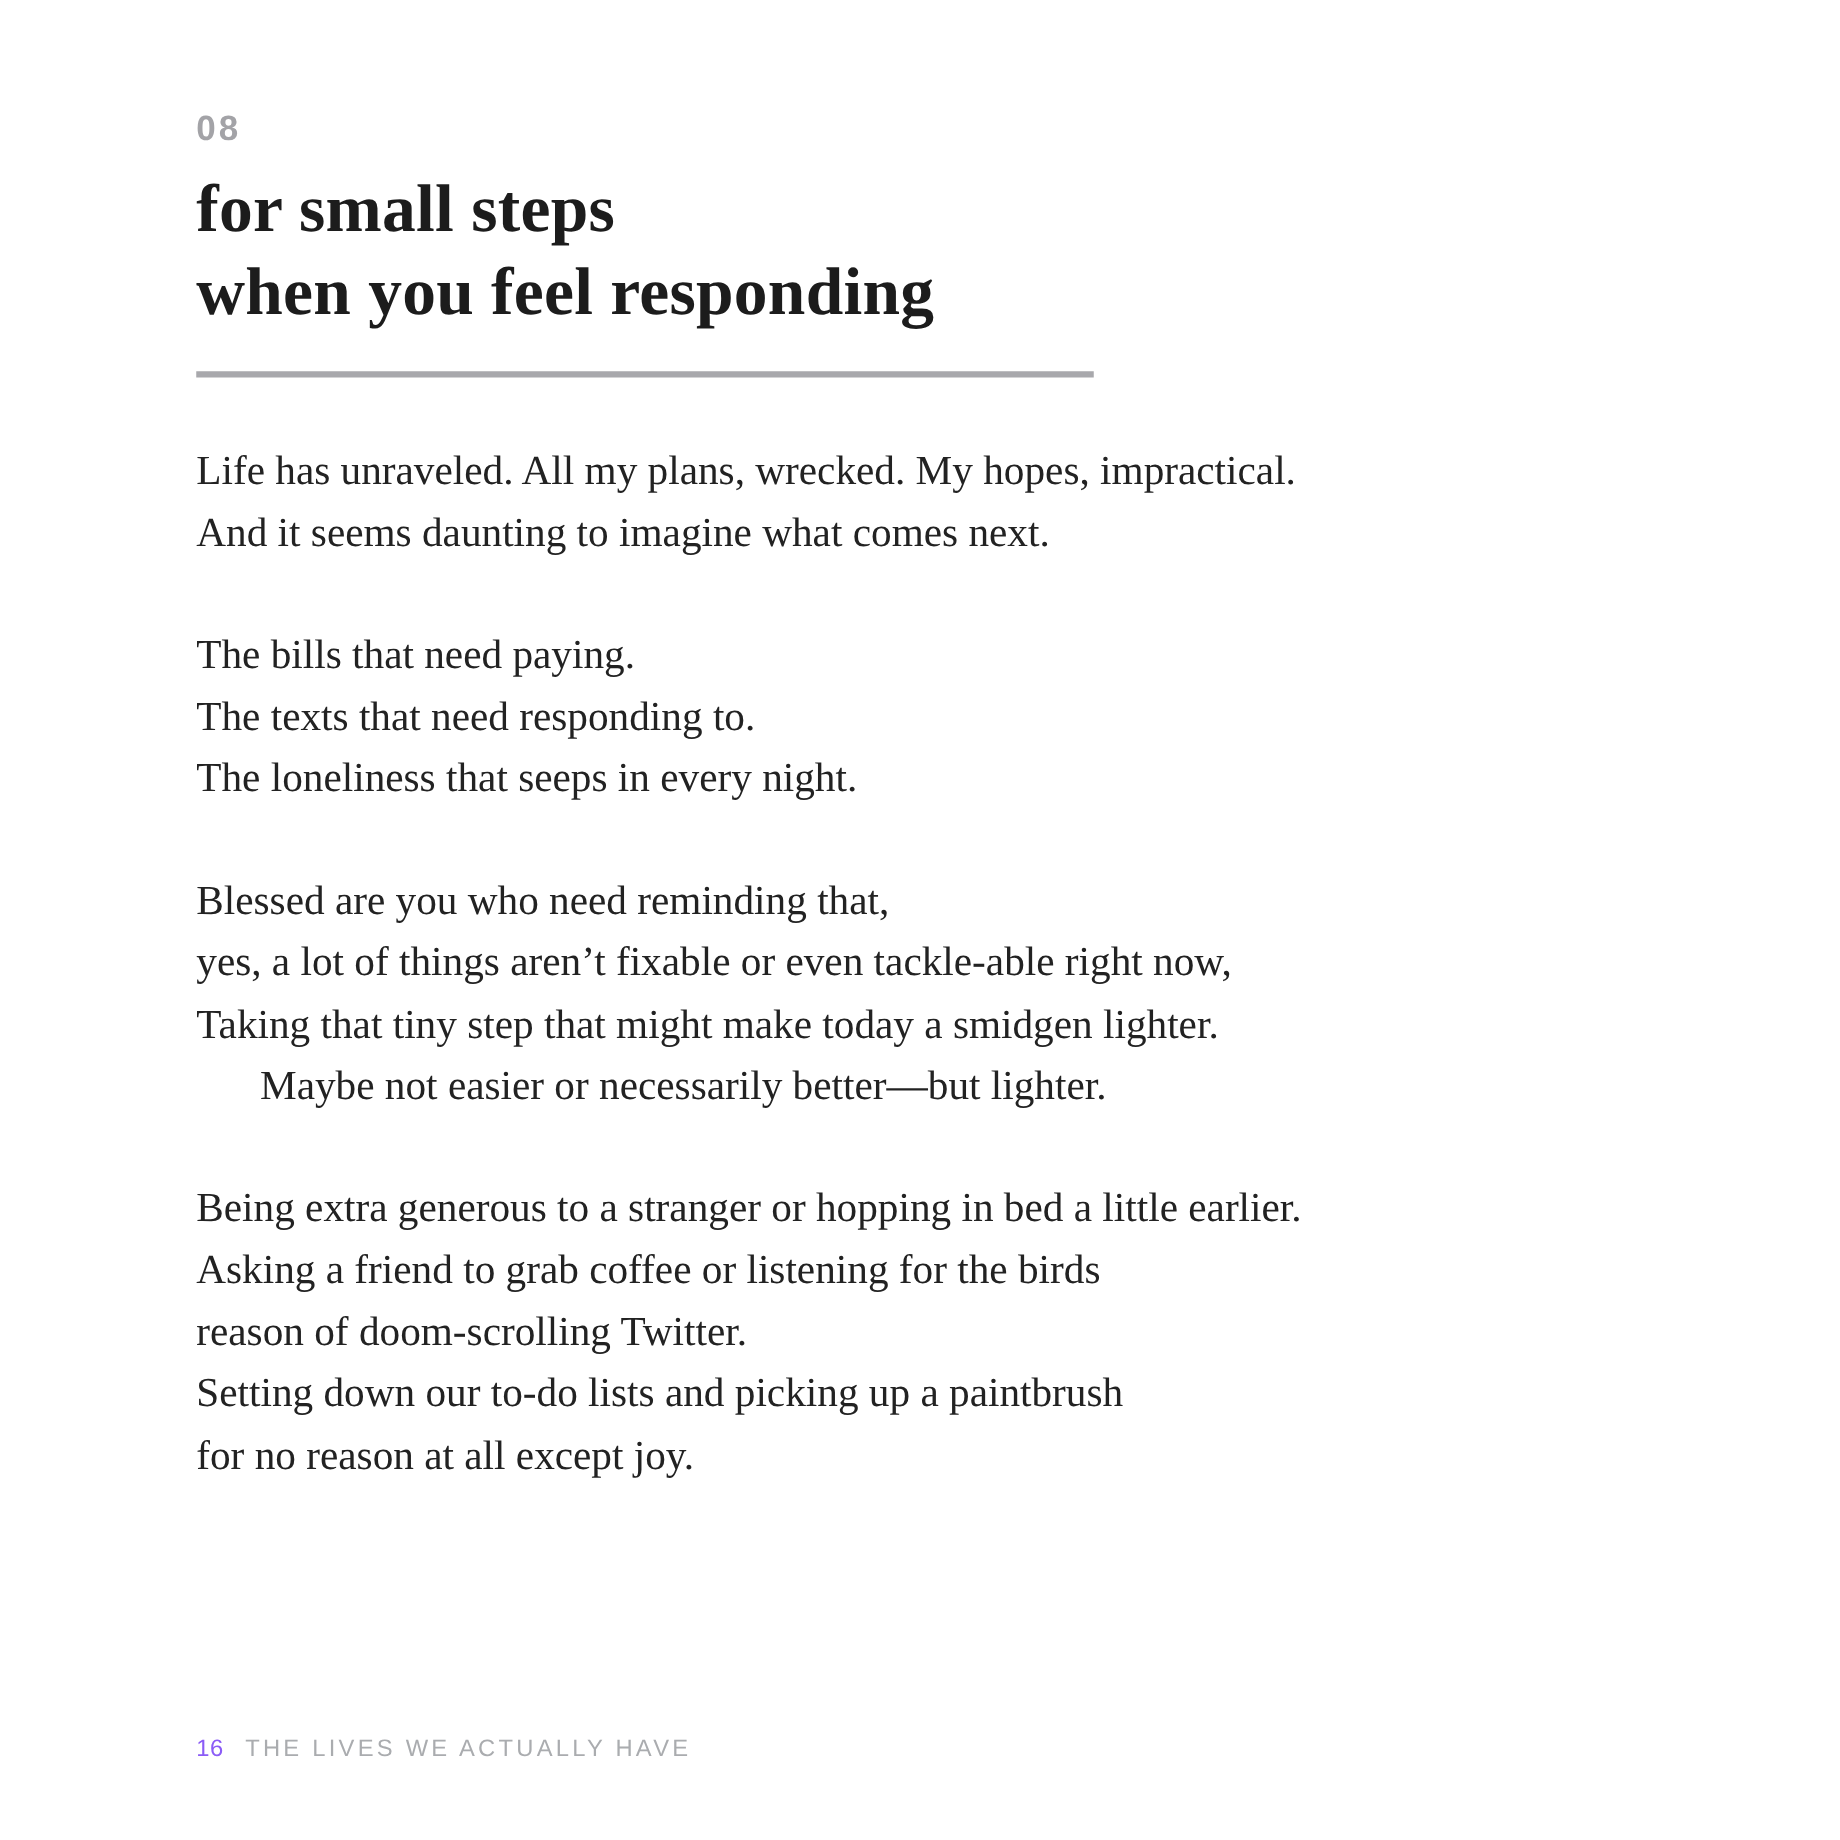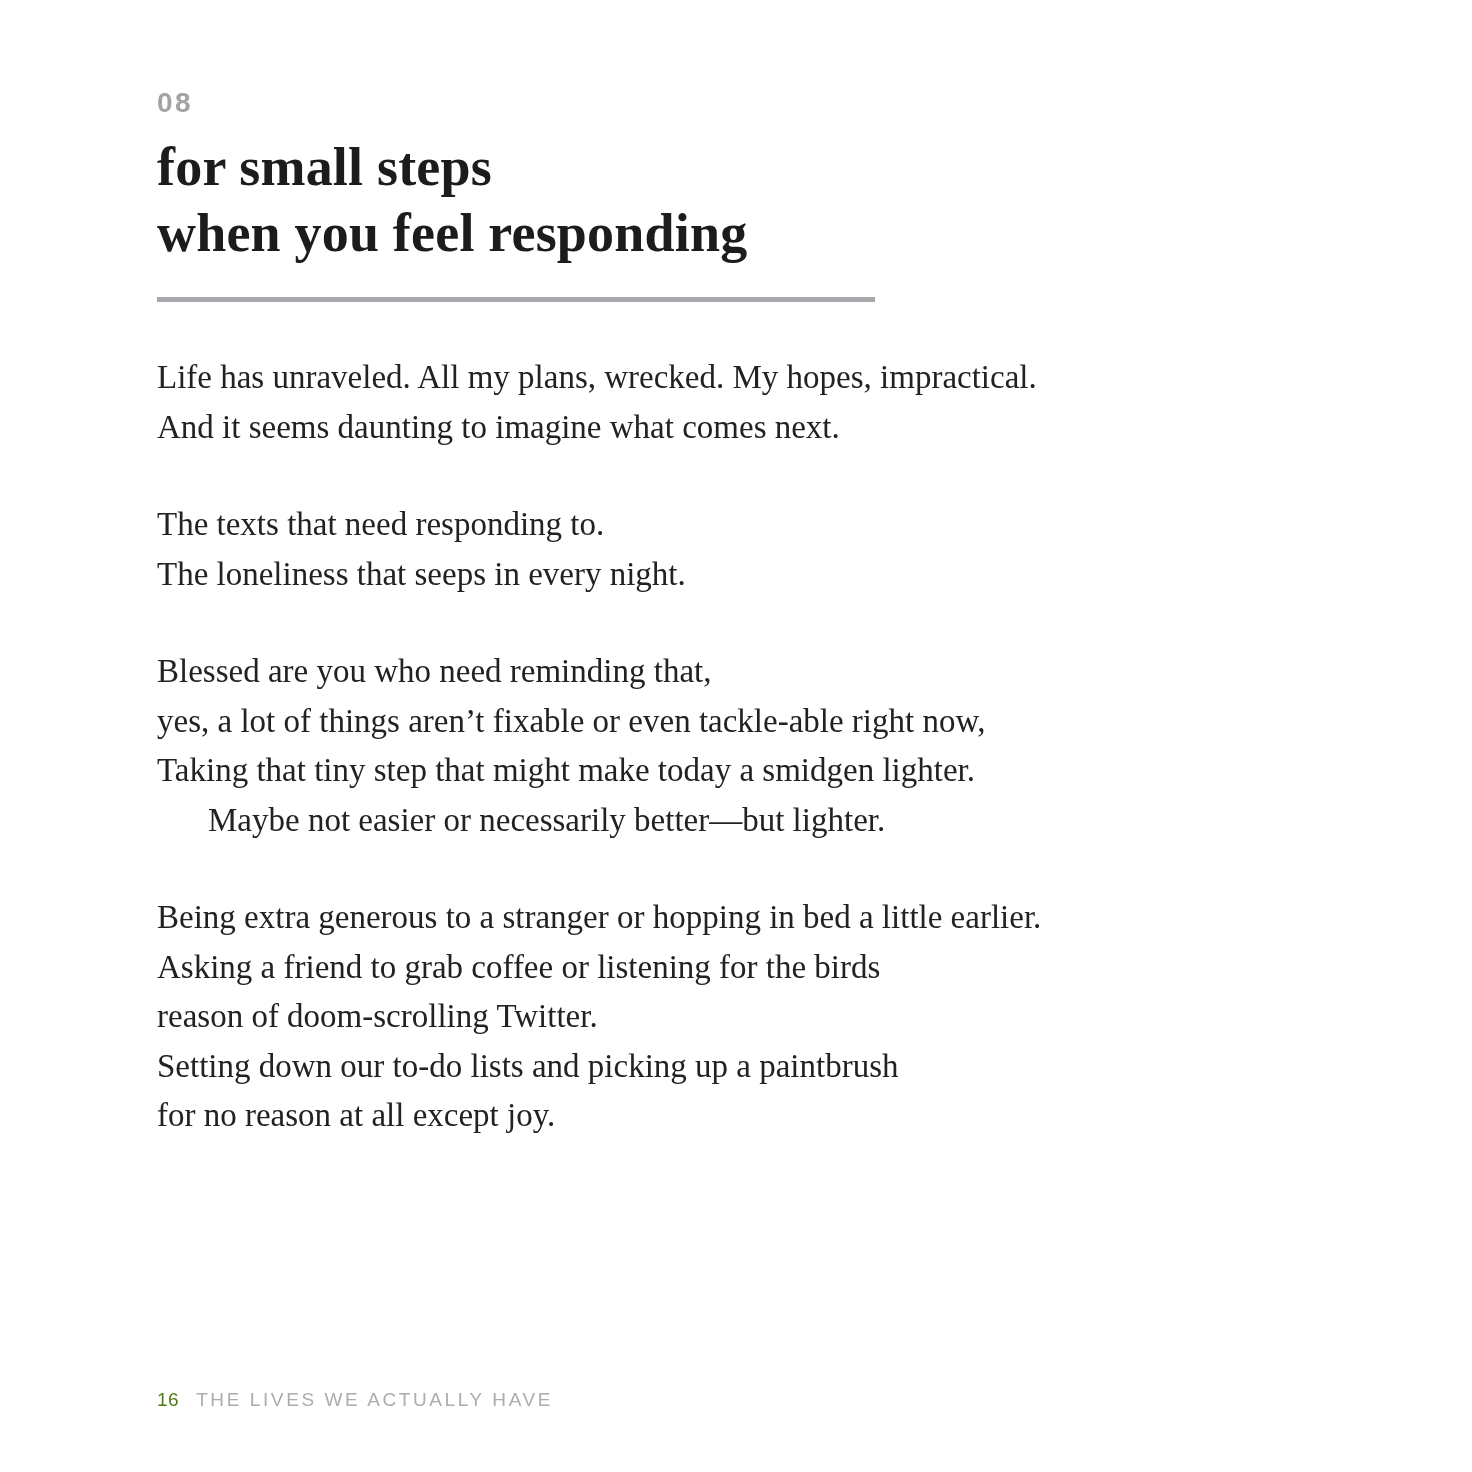--- a/index.html
+++ b/index.html
@@ -66,21 +66,21 @@
     position: absolute;
     left: 157px;
     top: 1389px;
     font-family: "Liberation Sans", sans-serif;
     font-size: 19px;
     line-height: 22px;
     display: flex;
     align-items: baseline;
   }
   .page-num {
-    color: #4d7c0f;
+    color: #8b5cf6;
     letter-spacing: 0.5px;
     margin-right: 17px;
   }
   .book-title {
     color: #aaacaf;
     letter-spacing: 2.6px;
   }
 </style>
 </head>
 <body>
@@ -97,20 +97,21 @@
   <div class="rule"></div>
 
   <main class="poem">
 
     <div class="stanza">
       <p class="line">Life has unraveled. All my plans, wrecked. My hopes, impractical.</p>
       <p class="line">And it seems daunting to imagine what comes next.</p>
     </div>
 
     <div class="stanza">
+      <p class="line">The bills that need paying.</p>
       <p class="line">The texts that need responding to.</p>
       <p class="line">The loneliness that seeps in every night.</p>
     </div>
 
     <div class="stanza">
       <p class="line">Blessed are you who need reminding that,</p>
       <p class="line">yes, a lot of things aren’t fixable or even tackle-able right now,</p>
       <p class="line">Taking that tiny step that might make today a smidgen lighter.</p>
       <p class="line indented">Maybe not easier or necessarily better—but lighter.</p>
     </div>

